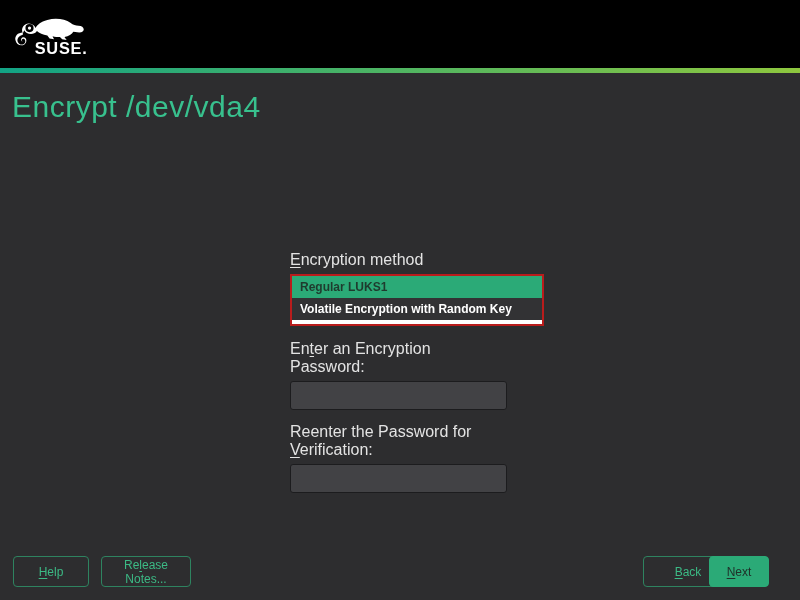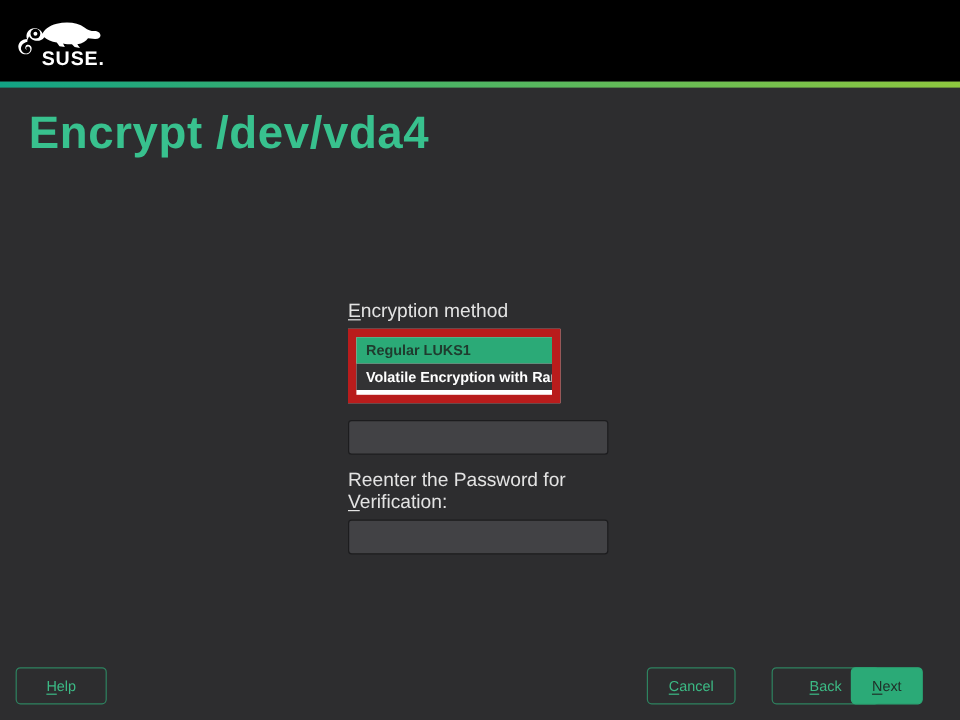--- a/index.html
+++ b/index.html
@@ -7,29 +7,29 @@
   .screen{position:relative;width:800px;height:600px;background:var(--content-bg,#2d2d2f);overflow:hidden;}
 
   
   .topbar{position:absolute;left:0;top:0;width:800px;height:68px;background:var(--header-bg,#000);}
   .logo{position:absolute;left:12px;top:8px;width:90px;height:52px;color:#14b8a6;}
   .logo svg{display:block;}
   .gradient-line{position:absolute;left:0;top:68px;width:800px;height:5px;
     background:linear-gradient(to right,var(--gradient-left,#12a385),var(--gradient-right,#8ec73f));}
 
   
-  .page-title{position:absolute;left:24px;top:90px;font-size:38px;font-weight:700;
+  .page-title{position:absolute;left:12px;top:90px;font-size:30px;font-weight:400;
     color:var(--title-green,#38c18e);letter-spacing:.5px;}
 
   
   .form-col{position:absolute;left:290px;top:251px;width:217px;}
   .field-label{font-size:16px;color:var(--label-color,#e3e3e3);margin-bottom:5px;}
   .mn{text-decoration:underline;text-underline-offset:2px;}
 
-  .listbox{width:177px;background:#fff;border:7px solid #b91c1c;padding-bottom:4px;margin-bottom:14px;}
+  .listbox{width:254px;background:#fff;border:2px solid #b91c1c;padding-bottom:4px;margin-bottom:14px;}
   .list-row{height:22px;line-height:22px;padding-left:8px;font-size:12px;font-weight:bold;cursor:default;
     white-space:nowrap;overflow:hidden;}
   .list-row.selected{background:var(--selection-green,#2baa77);color:#1f3b2e;}
   .list-row.unselected{background:#323234;color:#fff;}
 
   .pw-input{display:block;width:217px;height:29px;background:var(--input-bg,#424245);
     border:1px solid #1c1c1e;border-radius:3px;margin-bottom:13px;color:#e8e8e8;
     padding:0 6px;font-size:13px;outline:none;}
 
   
@@ -68,30 +68,31 @@
 
   <div class="form-col">
 
     <div class="field-label"><span></span><span class="mn">E</span><span>ncryption method</span></div>
 
     <div class="listbox">
       <div class="list-row selected">Regular LUKS1</div>
       <div class="list-row unselected">Volatile Encryption with Random Key</div>
     </div>
 
+    <div class="field-label"><span>En</span><span class="mn">t</span><span>er an Encryption Password:</span></div>
 
     <input class="pw-input" type="password" value="" style="">
 
     <div class="field-label"><span>Reenter the Password for </span><span class="mn">V</span><span>erification:</span></div>
 
     <input class="pw-input" type="password" value="" style="">
   </div>
 
   <button class="btn btn-help"><span></span><span class="mn">H</span><span>elp</span></button>
 
+  <button class="btn btn-release"><span>Re</span><span class="mn">l</span><span>ease Notes...</span></button>
 
-  <button class="btn btn-cancel"><span></span><span class="mn">C</span><span>ancel</span></button>
 
   <button class="btn btn-back"><span></span><span class="mn">B</span><span>ack</span></button>
 
   <button class="btn btn-next"><span></span><span class="mn">N</span><span>ext</span></button>
 
 </div>
 
 </body></html>

